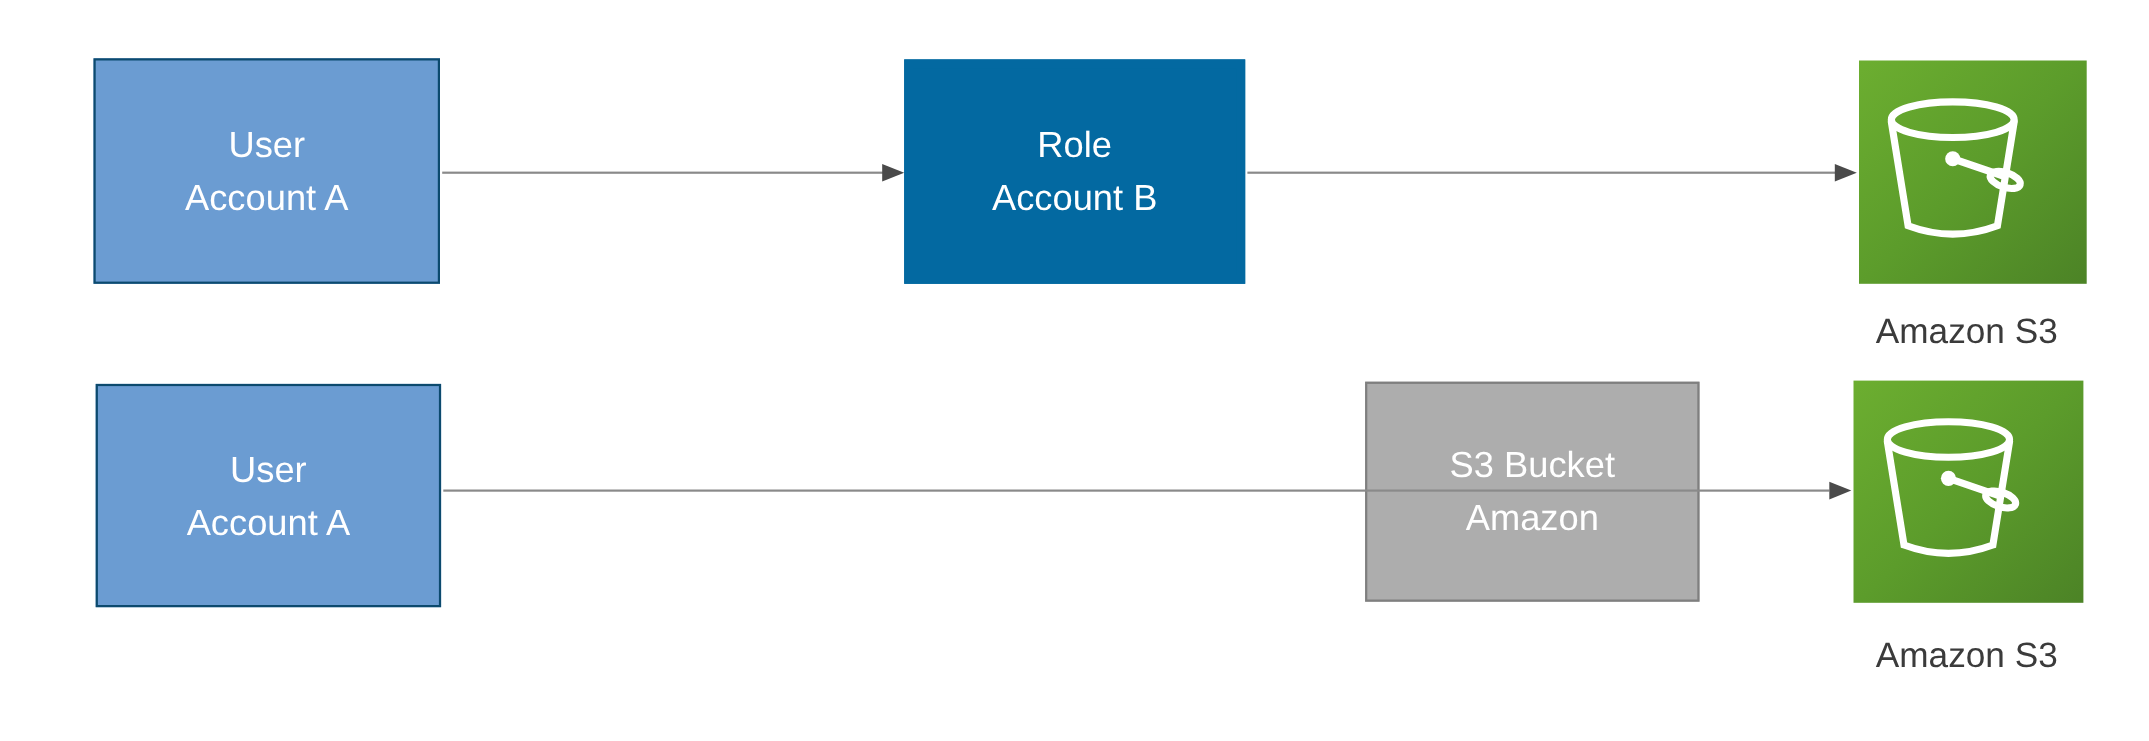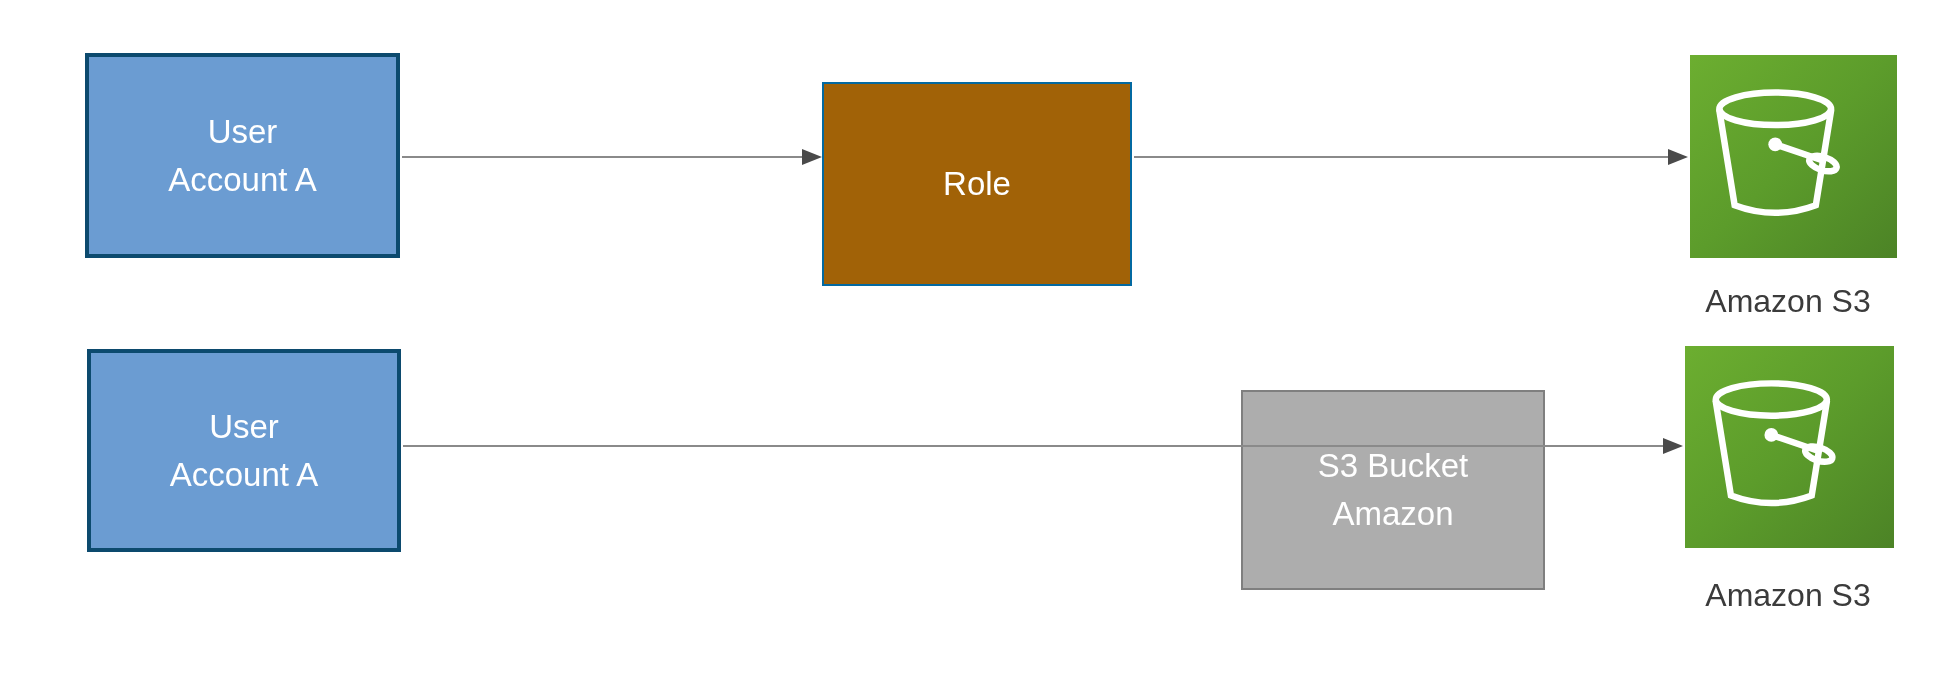--- a/index.html
+++ b/index.html
@@ -22,32 +22,30 @@
     align-items: center;
     justify-content: center;
     text-align: center;
     color: #ffffff;
     font-size: 33px;
     line-height: 1.45;
     box-sizing: border-box;
   }
   .node-user {
     background: #6B9CD2;
-    border: 4px solid #0c4a6e;
+    border: 2px solid #0c4a6e;
   }
   .node-role {
-    background: #a16207;
-    border: 2px solid #0369a1;
-    margin-top: 28px;
+    background: #0369a1;
+    border: 8px solid #0369a1;
   }
   .node-policy {
     background: #ADADAD;
     border: 2px solid #7F7F7F;
     z-index: 1;
-    margin-top: 43px;
   }
   .node-label-line { pointer-events: none; }
 
   .connector {
     position: absolute;
     height: 2px;
     background: #8A8A8A;
     z-index: 2;
   }
   .arrowhead {
@@ -104,20 +102,21 @@
   <div class="node node-user" id="user-box-row1">
     <div class="node-label-line">User</div>
     <div class="node-label-line">Account A</div>
   </div>
 
   <div class="connector" id="connector-row1-a"></div>
   <div class="arrowhead" id="arrowhead-row1-a"></div>
 
   <div class="node node-role" id="role-box">
     <div class="node-label-line">Role</div>
+    <div class="node-label-line">Account B</div>
   </div>
 
   <div class="connector" id="connector-row1-b"></div>
   <div class="arrowhead" id="arrowhead-row1-b"></div>
 
   <div class="s3-icon" id="s3-icon-row1">
     <svg viewBox="0 0 100 100" aria-hidden="true">
       <g fill="none" stroke="#ffffff" stroke-width="3.2" stroke-linecap="round">
         <ellipse cx="41" cy="26.5" rx="27.5" ry="8"></ellipse>
         <path d="M13.5 27.5 L21 74 Q41 81.5 61 74 L68.5 27.5"></path>

